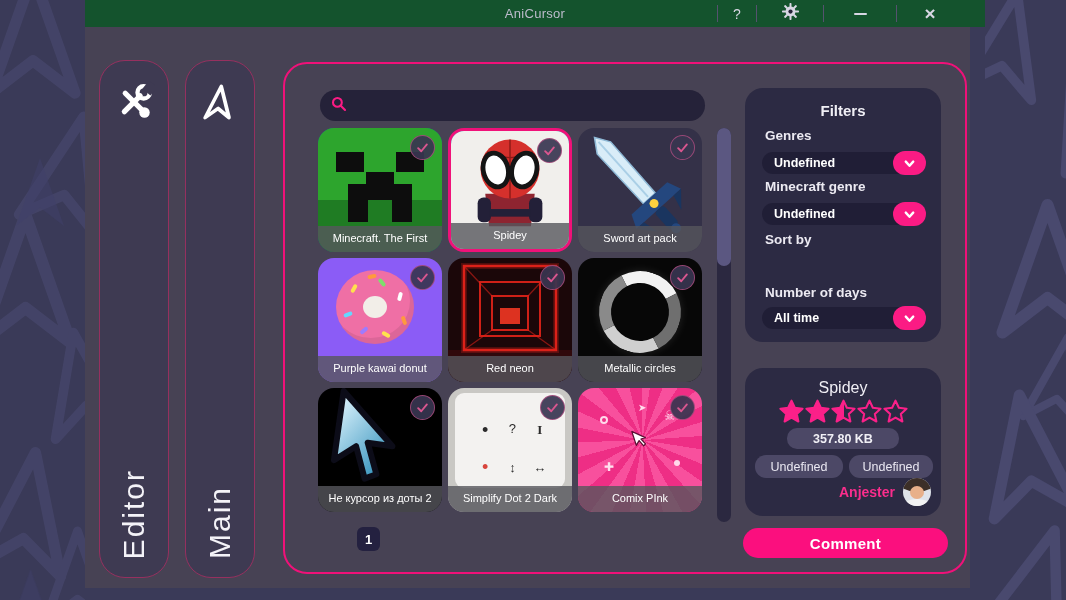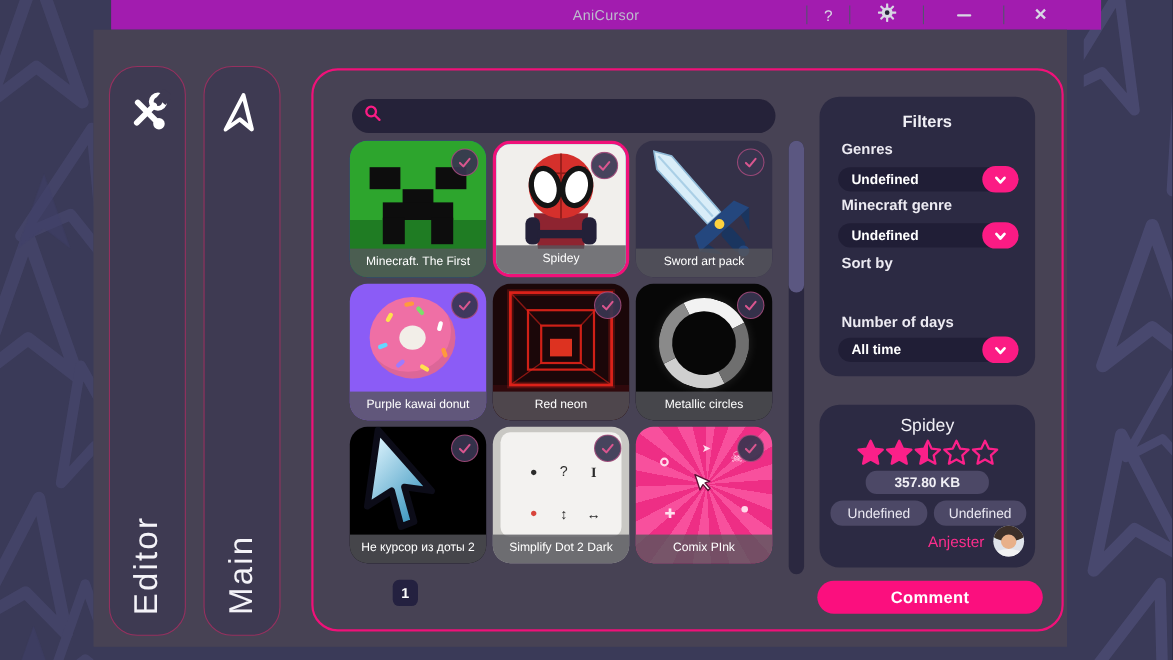--- a/index.html
+++ b/index.html
@@ -8,21 +8,21 @@
          background:#3a3a58;font-family:"Liberation Sans",sans-serif;
          -webkit-font-smoothing:antialiased}
   .abs{position:absolute}
 
   
   .strip{top:0;height:600px;overflow:hidden}
   .strip svg{display:block}
 
   
   .window{left:85px;top:0;width:900px;height:588px}
-  .titlebar{left:16px;top:0;width:900px;height:27px;background:#a21caf}
+  .titlebar{left:0;top:0;width:900px;height:27px;background:#14532d}
   .tb-title{position:absolute;left:0;right:0;top:0;height:27px;line-height:27px;
             text-align:center;font-size:13px;color:#bdbccd;letter-spacing:.3px}
   .tb-controls{position:absolute;right:0;top:0;height:27px;display:flex;align-items:center}
   .tb-sep{width:1px;height:17px;background:#55526f}
   .tb-btn{height:27px;display:flex;align-items:center;justify-content:center;color:#d8d7e4}
   .tb-help{width:38px;font-size:14px}
   .tb-gear{width:66px}
   .tb-min{width:72px}
   .tb-min .bar{width:13px;height:2px;border-radius:1px;background:#d8d7e4}
   .tb-close{width:66px;margin-right:22px;font-size:19px;font-weight:bold}
@@ -113,21 +113,21 @@
   .d-title{position:absolute;left:0;right:0;top:11px;text-align:center;color:#f0eff5;
            font-size:16px}
   .stars{position:absolute;left:0;right:0;top:31px;display:flex;justify-content:center;gap:1px}
   .size-pill{position:absolute;left:50%;transform:translateX(-50%);top:60px;width:112px;
              height:21px;background:#4c4866;border-radius:10px;color:#f0eff5;font-size:12.5px;
              font-weight:bold;display:flex;align-items:center;justify-content:center}
   .tag{position:absolute;top:87px;height:23px;background:#4c4866;border-radius:11px;
        color:#e9e7f1;font-size:12.5px;display:flex;align-items:center;justify-content:center}
   .tag1{left:10px;width:88px}.tag2{left:104px;width:84px}
   .author{position:absolute;right:10px;top:110px;display:flex;align-items:center;gap:8px}
-  .author-name{color:#fa2d8c;font-size:14px;font-weight:normal}
+  .author-name{color:#fa2d8c;font-size:14px;font-weight:bold}
   .avatar{position:relative;width:28px;height:28px;border-radius:50%;overflow:hidden;
           background:#dfe3ea}
   .av-hair{position:absolute;left:-3px;top:-4px;right:-3px;height:18px;border-radius:50%;
            background:#3c2f28}
   .av-face{position:absolute;left:7px;top:8px;width:14px;height:13px;border-radius:50%;
            background:#e8b08a}
   .av-shirt{position:absolute;left:1px;bottom:-5px;width:26px;height:12px;border-radius:50%;
             background:#f3f3f3}
 
   .comment-btn{left:658px;top:501px;width:205px;height:30px;background:#fb0f7e;

